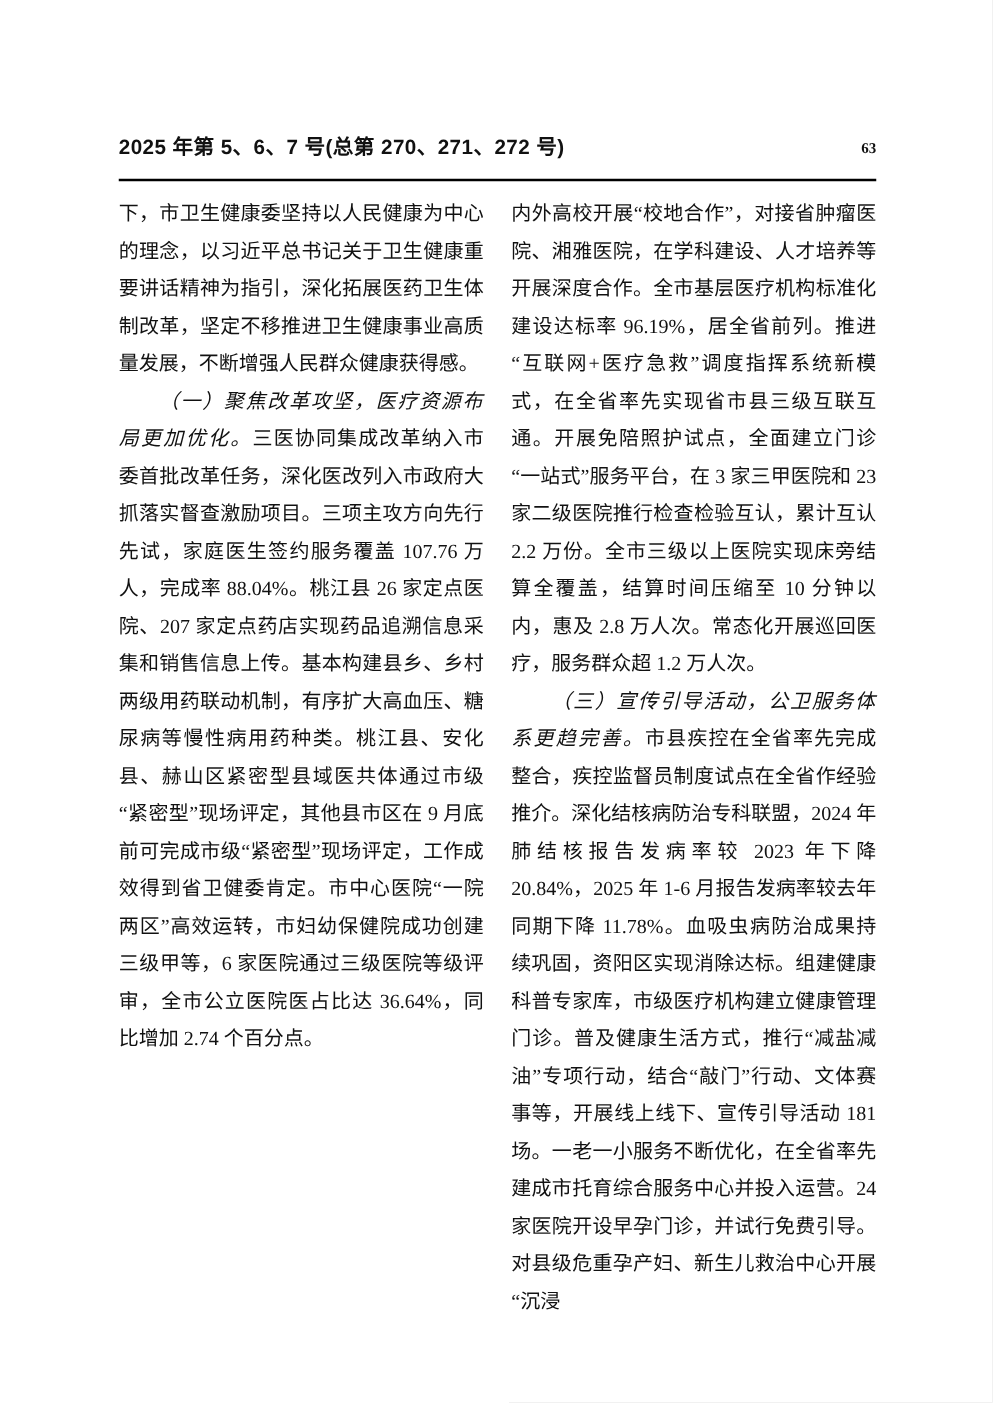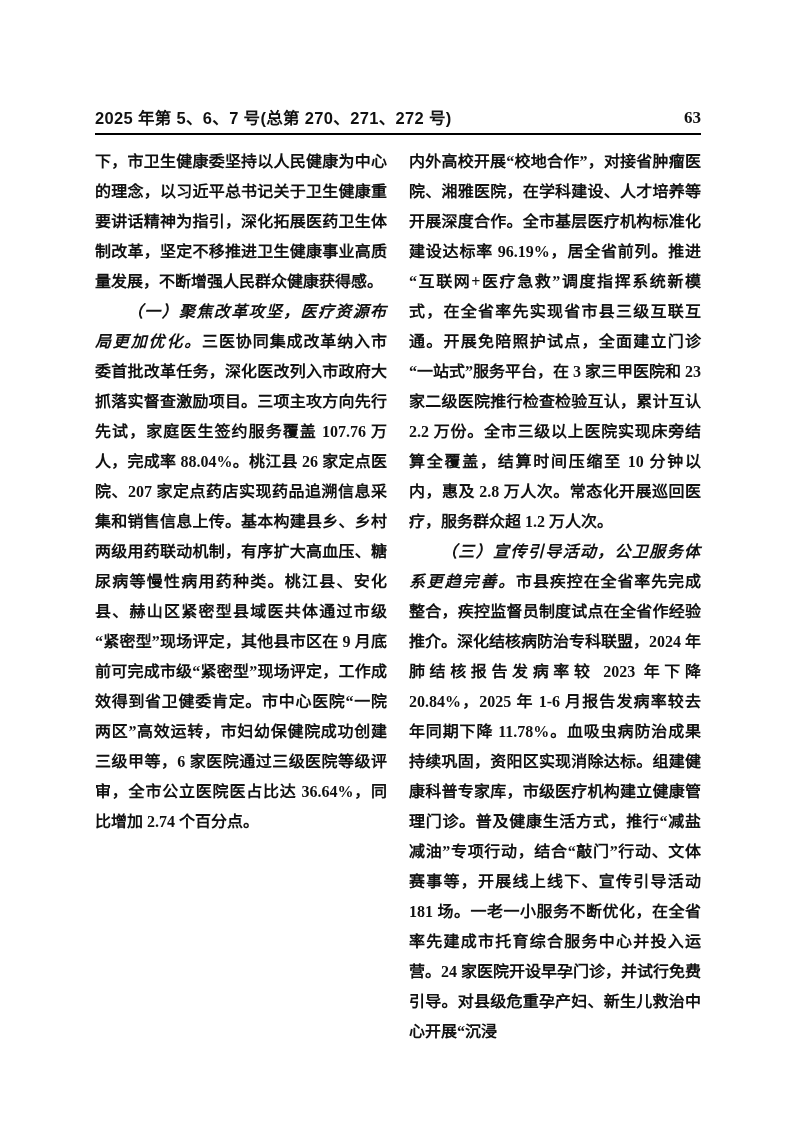--- a/index.html
+++ b/index.html
@@ -24,36 +24,35 @@
     width: 606px;
   }
   .header {
     display: flex;
     justify-content: space-between;
     align-items: flex-start;
     font-family: "Liberation Sans", "DejaVu Sans", sans-serif;
     font-weight: bold;
     font-size: 16.5px;
     line-height: 20px;
-    padding-bottom: 5px;
+    padding-bottom: 15px;
     border-bottom: 2.5px solid #000000;
     gap: 20px;
   }
   .header .issue {
     letter-spacing: 0.02em;
   }
   .header .pagenum {
     font-family: "Liberation Serif", "DejaVu Serif", serif;
-    font-size: 17px;
+    font-size: 12px;
   }
   .columns {
     display: flex;
     gap: 22px;
     margin-top: 12px;
-    font-weight: bold;
   }
   .col {
     width: 292px;
     font-size: 16px;
     line-height: 30px;
     text-align: justify;
     text-justify: inter-ideograph;
   }
   .para {
     margin: 0;

